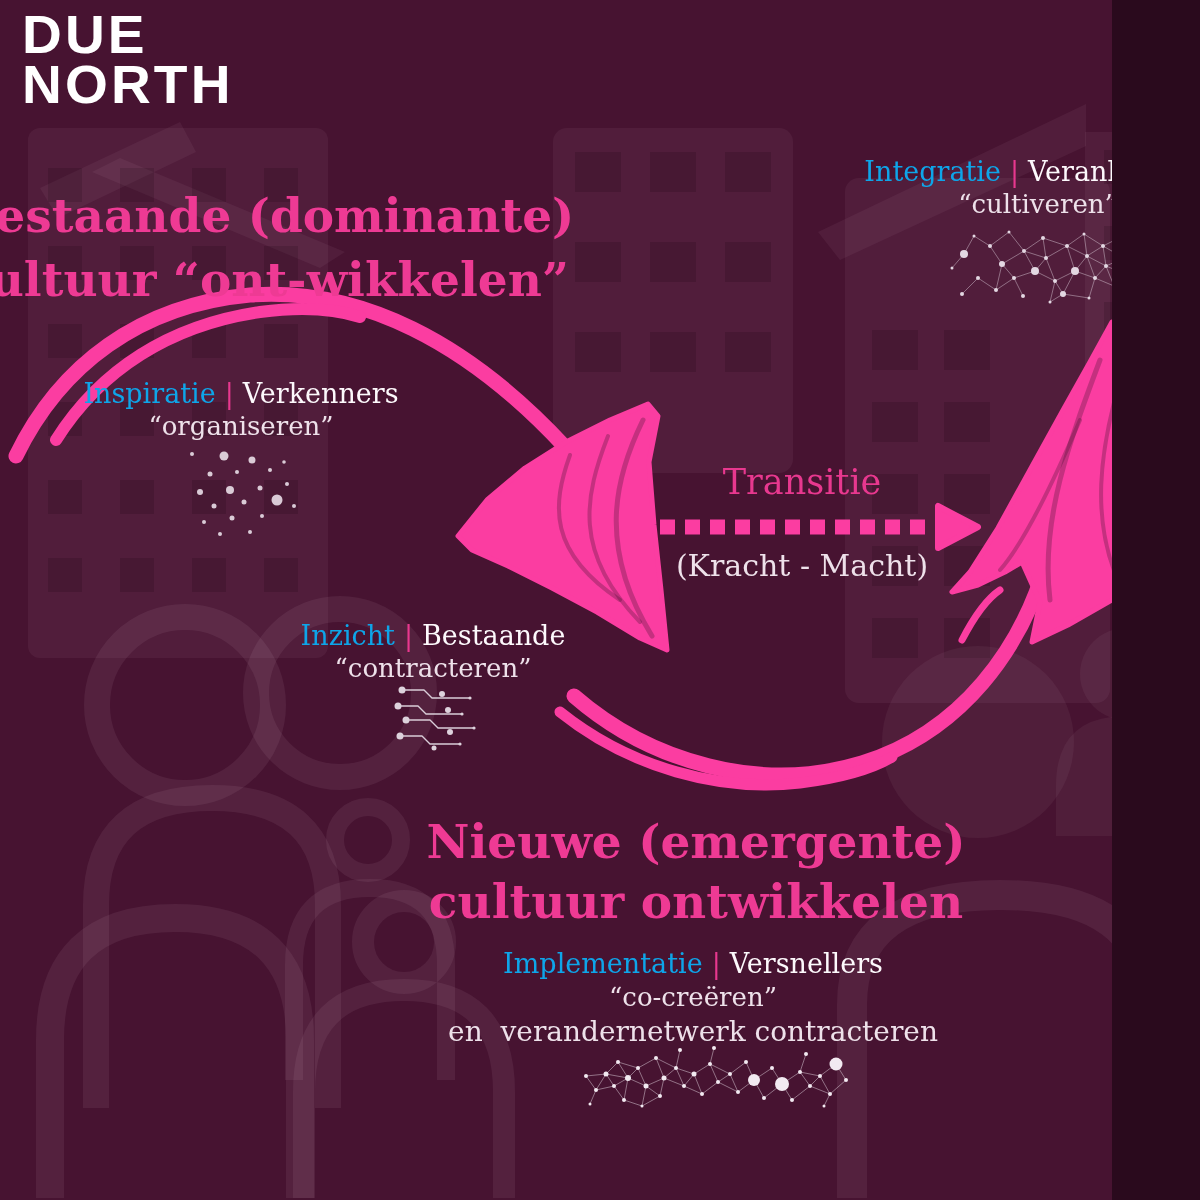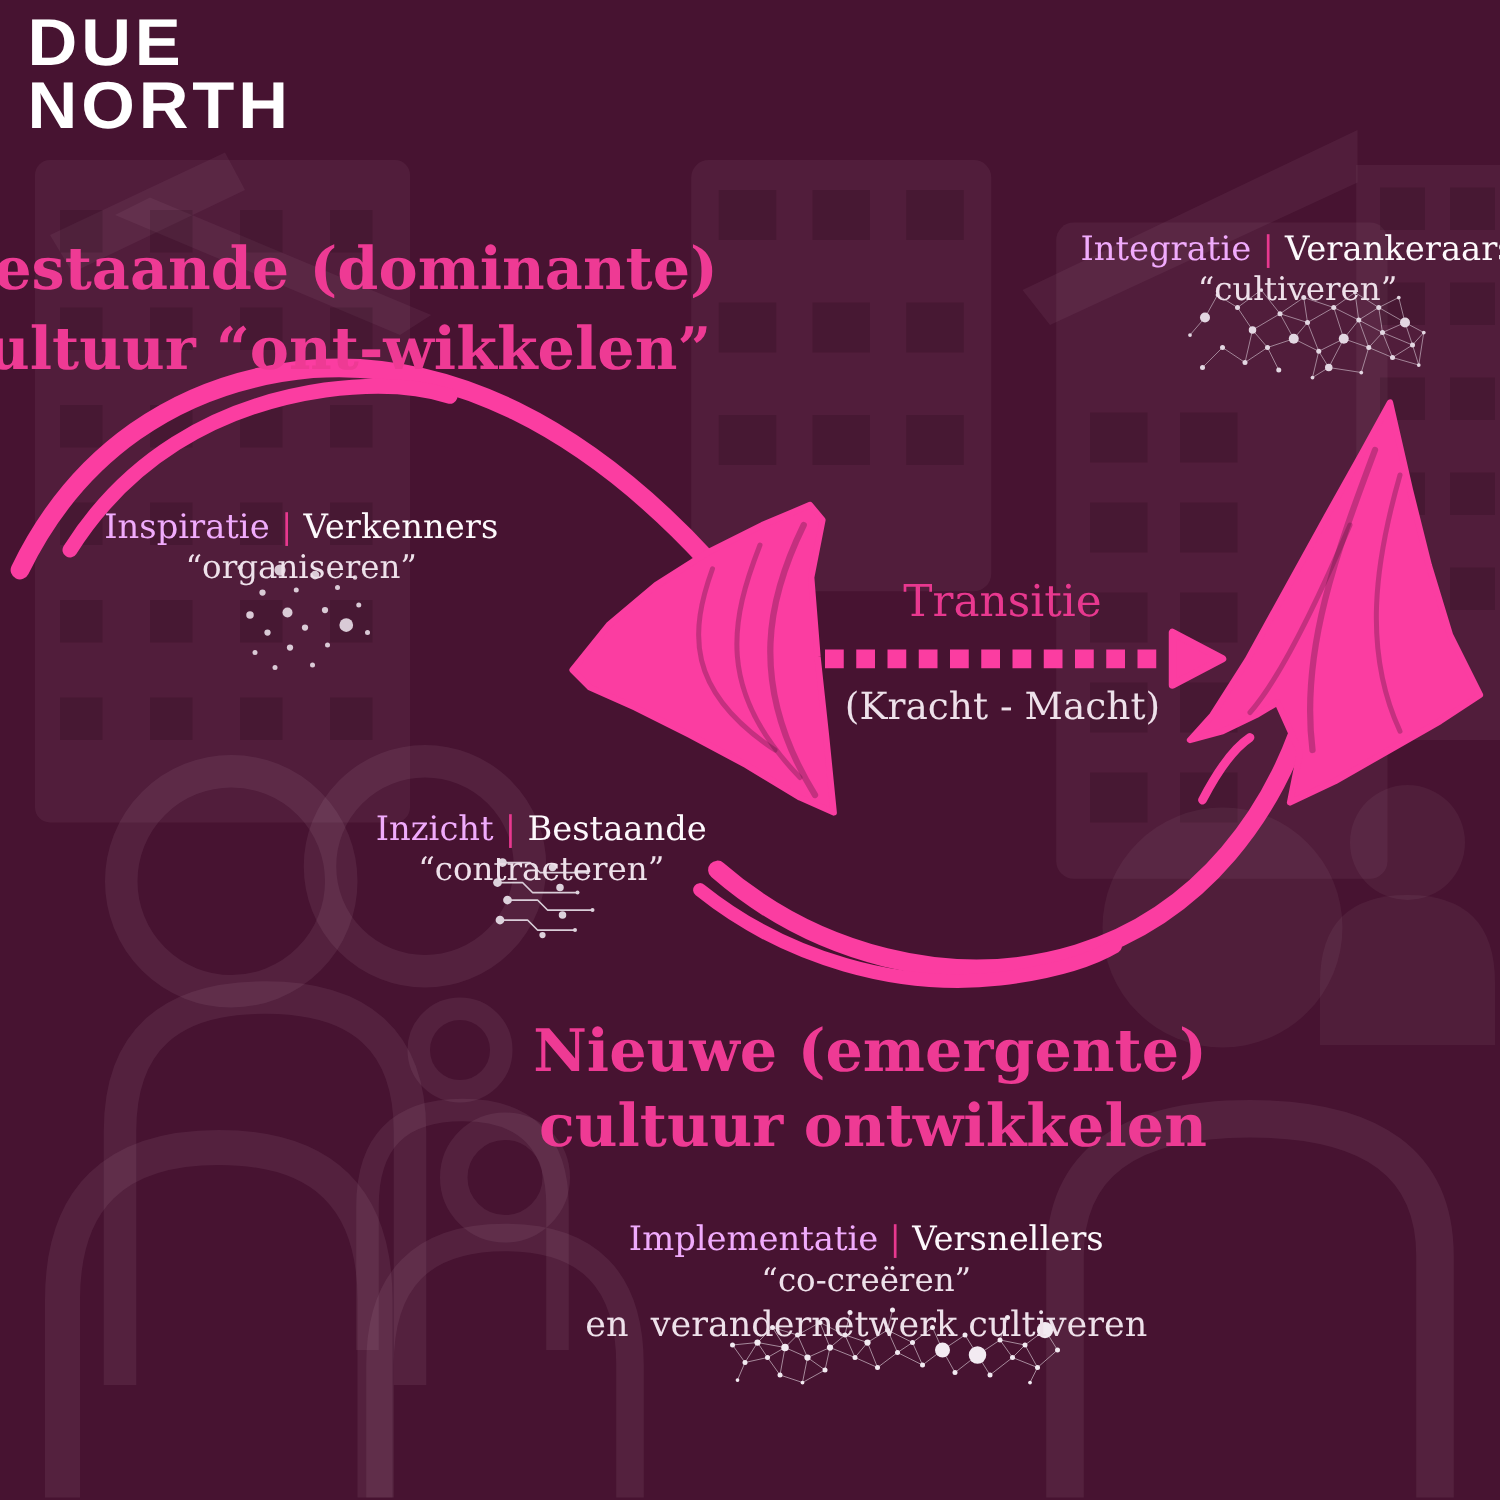--- a/index.html
+++ b/index.html
@@ -1,28 +1,28 @@
 <!DOCTYPE html>
 <html><head>
 <meta charset="utf-8">
 <style>
   html,body{margin:0;padding:0;background:#2a0a1d;}
-  .canvas{position:relative;width:1200px;height:1200px;background:#471331;overflow:hidden;
+  .canvas{position:relative;width:1112px;height:1200px;background:#471331;overflow:hidden;
           font-family:"DejaVu Serif", "Liberation Serif", serif;}
   .abs{position:absolute;}
   svg{display:block;}
   
   .logo{font-family:"Liberation Sans", sans-serif;font-weight:bold;color:#ffffff;
         font-size:53px;line-height:50px;letter-spacing:3px;transform:scaleX(1.04);transform-origin:left top;}
   .headline{font-weight:bold;color:#ee3a94;white-space:nowrap;}
   .h1{font-size:47px;line-height:64px;text-align:center;}
-  .h2{font-size:47px;line-height:60px;text-align:right;}
+  .h2{font-size:47px;line-height:60px;text-align:center;}
   .cx{transform:translateX(-50%);}
   .label{font-size:27px;white-space:nowrap;display:flex;justify-content:center;align-items:baseline;}
-  .label .accent{color:#f0abfc;margin-top:28px;}
+  .label .accent{color:#0ea5e9;}
   .label .pipe{color:#e8388f;padding:0 9px;}
   .label .role{color:#fdf9fc;}
   .quote{font-size:26px;color:#eee1ea;text-align:center;white-space:nowrap;}
   .extra{font-size:28px;color:#eee1ea;text-align:center;white-space:pre;}
   .transitie{font-size:35px;color:#e8388f;text-align:center;white-space:nowrap;}
   .kracht{font-size:30px;color:#eee1ea;text-align:center;white-space:nowrap;}
   
   .wm-fill{fill:rgba(255,226,245,0.055);}
   .wm-win{fill:rgba(15,0,10,0.14);}
   .wm-stroke{stroke:rgba(255,222,242,0.07);fill:none;}
@@ -438,16 +438,16 @@
     <div>cultuur ontwikkelen</div>
   </div>
 
   <div class="abs cx" style="left:693px;top:948px;">
     <div class="label">
       <span class="accent">Implementatie</span>
       <span class="pipe">|</span>
       <span class="role">Versnellers</span>
     </div>
     <div class="quote" style="margin-top:3px;">“co-creëren”</div>
-    <div class="extra" style="margin-top:3px;">en  verandernetwerk cultiveren</div>
+    <div class="extra" style="margin-top:3px;">en  verandernetwerk contracteren</div>
   </div>
 
 </div>
 
 </body></html>

